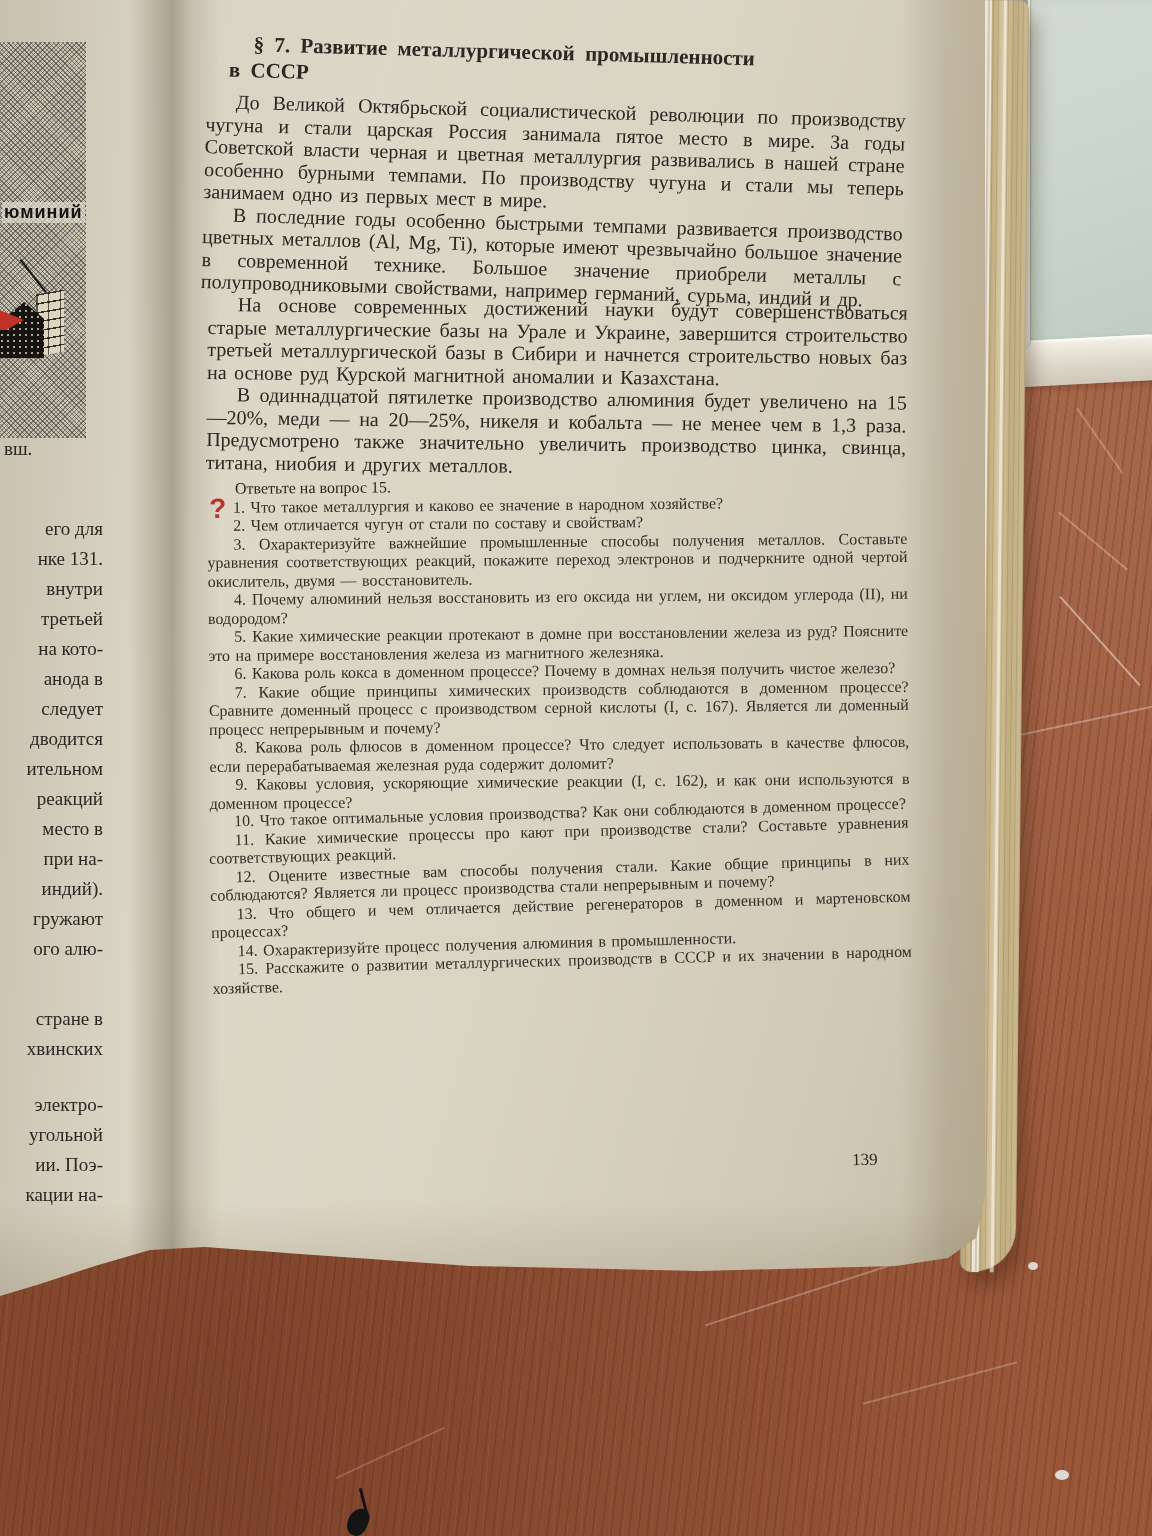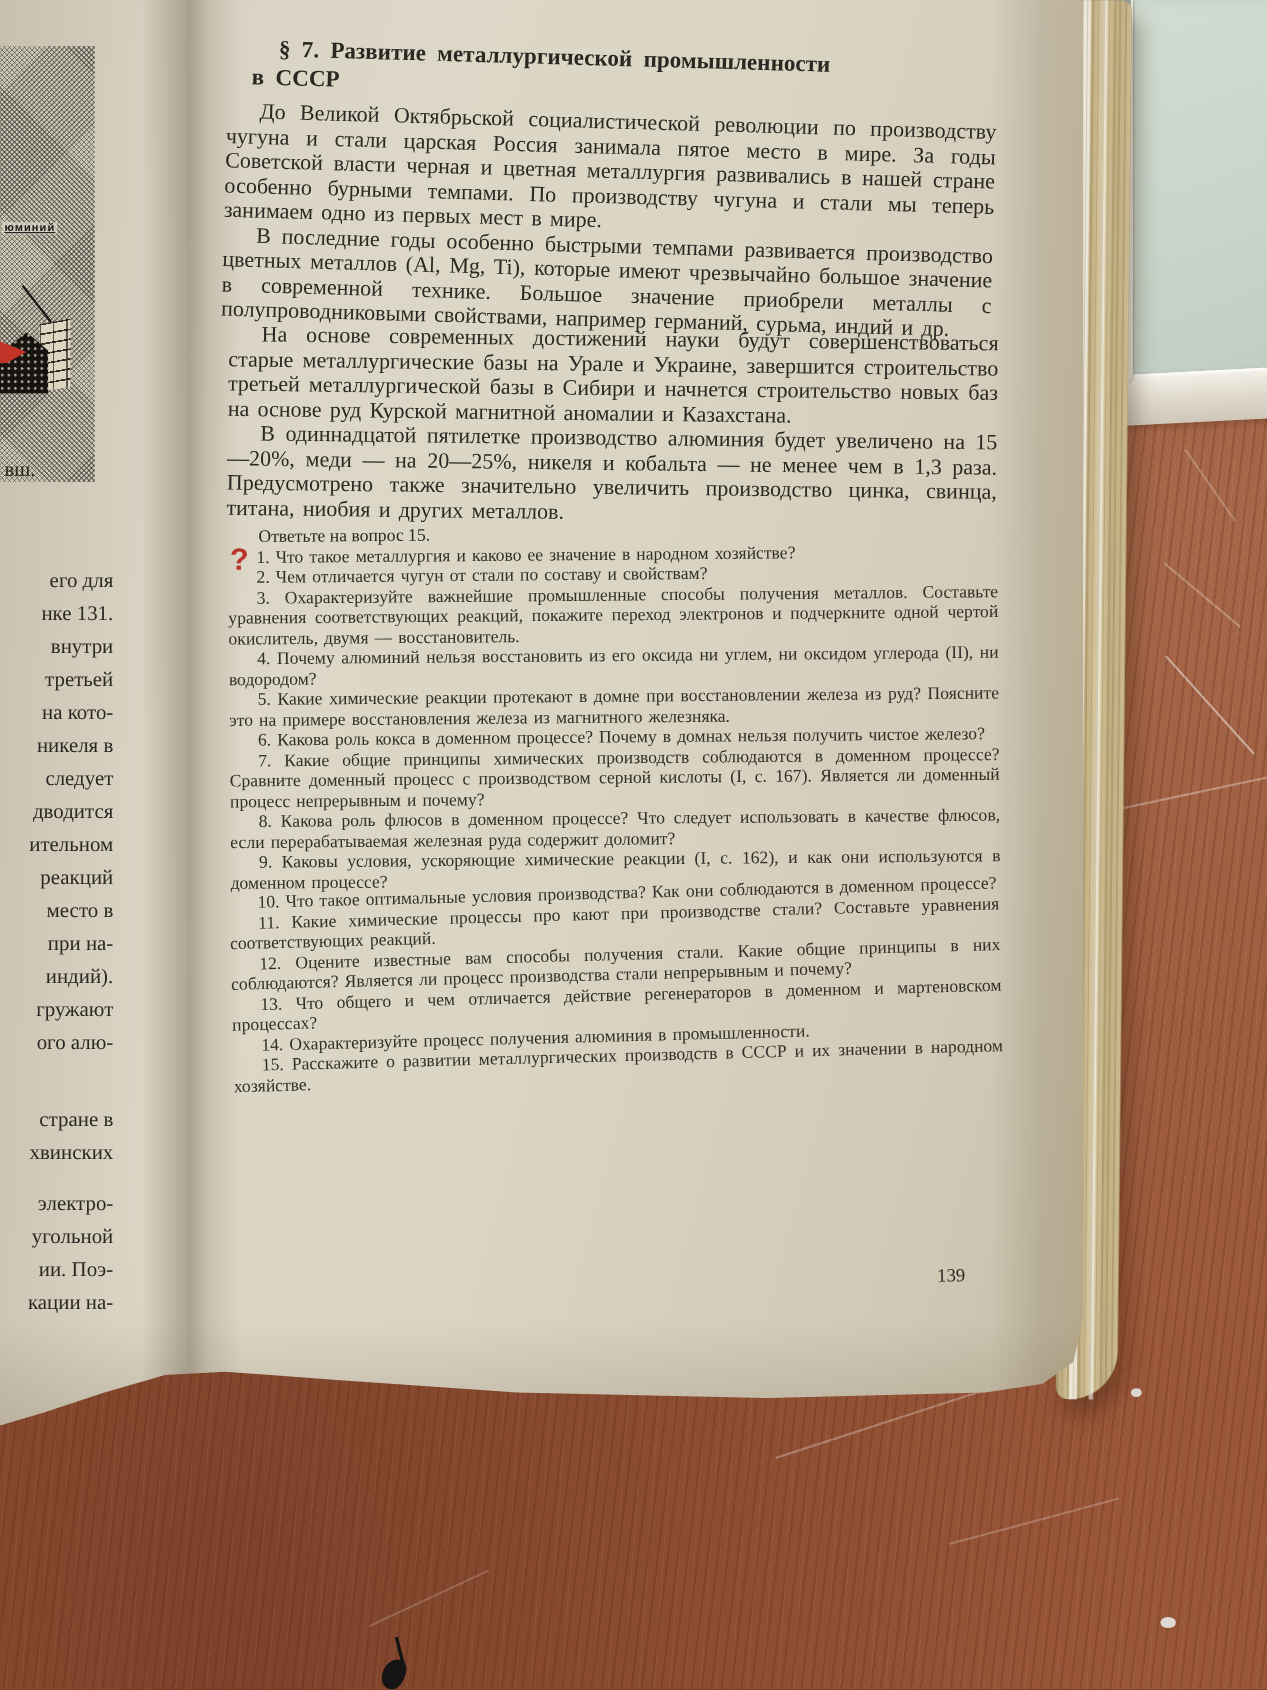--- a/index.html
+++ b/index.html
@@ -53,39 +53,39 @@
     background:linear-gradient(to right,rgba(90,70,40,0) 0%,rgba(90,70,40,0.16) 55%,rgba(140,115,75,0.30) 100%);}
   .bottomshade{left:0;top:1200px;width:985px;height:100px;
     background:linear-gradient(to bottom,rgba(90,70,40,0),rgba(90,70,40,0.18));}
 
   
   .figure{left:0;top:42px;width:86px;height:396px;background-color:#cac4b2;
     background-image:
       repeating-linear-gradient(45deg, rgba(35,35,35,0.50) 0 1px, rgba(0,0,0,0) 1px 3.2px),
       repeating-linear-gradient(135deg, rgba(35,35,35,0.45) 0 1px, rgba(0,0,0,0) 1px 3.2px);}
   .fig-label{left:2px;top:160px;font-family:"Liberation Sans","DejaVu Sans",sans-serif;
-    font-weight:bold;font-size:10px;letter-spacing:1px;color:#141414;
-    background:rgba(228,224,211,0.65);padding:0 2px;text-decoration:underline;}
+    font-weight:bold;font-size:18px;letter-spacing:1px;color:#141414;
+    background:rgba(228,224,211,0.65);padding:0 2px;}
   .fig-arrow{left:12px;top:234px;width:44px;height:2px;background:#161616;transform:rotate(52deg);}
   .furnace{left:0;top:248px;width:66px;height:70px;}
   .f-brick{position:absolute;right:2px;top:2px;width:28px;height:62px;background-color:#ddd5c0;
     background-image:
       repeating-linear-gradient(to bottom, rgba(25,20,15,0.85) 0 1.5px, rgba(0,0,0,0) 1.5px 9px),
       repeating-linear-gradient(to right, rgba(25,20,15,0.65) 0 1.5px, rgba(0,0,0,0) 1.5px 12px);
     transform:skewY(-10deg);}
   .f-coal{position:absolute;left:0;top:12px;width:44px;height:56px;background-color:#17130f;
     background-image:radial-gradient(circle at 2px 3px, rgba(220,215,200,0.75) 0 1px, rgba(0,0,0,0) 1.4px);
     background-size:6px 6px;clip-path:polygon(0 35%,55% 0,100% 30%,100% 100%,0 100%);}
   .f-red{position:absolute;left:0;top:18px;width:24px;height:22px;background:#c23327;
     clip-path:polygon(0 10%,100% 55%,25% 100%,0 100%);}
-  .fig-caption{left:4px;top:417px;font-size:19px;color:#2b2722;}
+  .fig-caption{left:4px;top:438px;font-size:19px;color:#2b2722;}
   .frags{left:0;top:514px;width:106px;}
   .frag{font-size:19px;line-height:30px;text-align:right;padding-right:3px;color:#2b2722;white-space:nowrap;}
   .frags .frag:nth-child(16){margin-top:40px;}
-  .frags .frag:nth-child(18){margin-top:16px;}
+  .frags .frag:nth-child(18){margin-top:26px;}
 
   
   .rightcol{left:208px;top:30px;width:700px;color:#2b2722;}
   .sec-a{transform:rotate(1.6deg);transform-origin:0 0;}
   .sec-b{transform:rotate(0.7deg);transform-origin:0 0;}
   .sec-c{transform:rotate(-0.5deg);transform-origin:0 40%;position:relative;}
   .sec-d{transform:rotate(-1.5deg);transform-origin:0 0;}
   .heading{font-weight:bold;font-size:21px;line-height:26px;word-spacing:5px;margin:0 0 8px 0;}
   .h-line1{margin-left:46px;}
   .h-line2{margin-left:22px;}
@@ -143,21 +143,21 @@
       </div>
     </div>
     <div class="abs fig-caption">вш.</div>
 
     <div class="abs frags">
       <div class="frag">его для</div>
       <div class="frag">нке 131.</div>
       <div class="frag">внутри</div>
       <div class="frag">третьей</div>
       <div class="frag">на кото-</div>
-      <div class="frag">никеля в</div>
+      <div class="frag">анода в</div>
       <div class="frag">следует</div>
       <div class="frag">дводится</div>
       <div class="frag">ительном</div>
       <div class="frag">реакций</div>
       <div class="frag">место в</div>
       <div class="frag">при на-</div>
       <div class="frag">индий).</div>
       <div class="frag">гружают</div>
       <div class="frag">ого алю-</div>
       <div class="frag">стране в</div>

